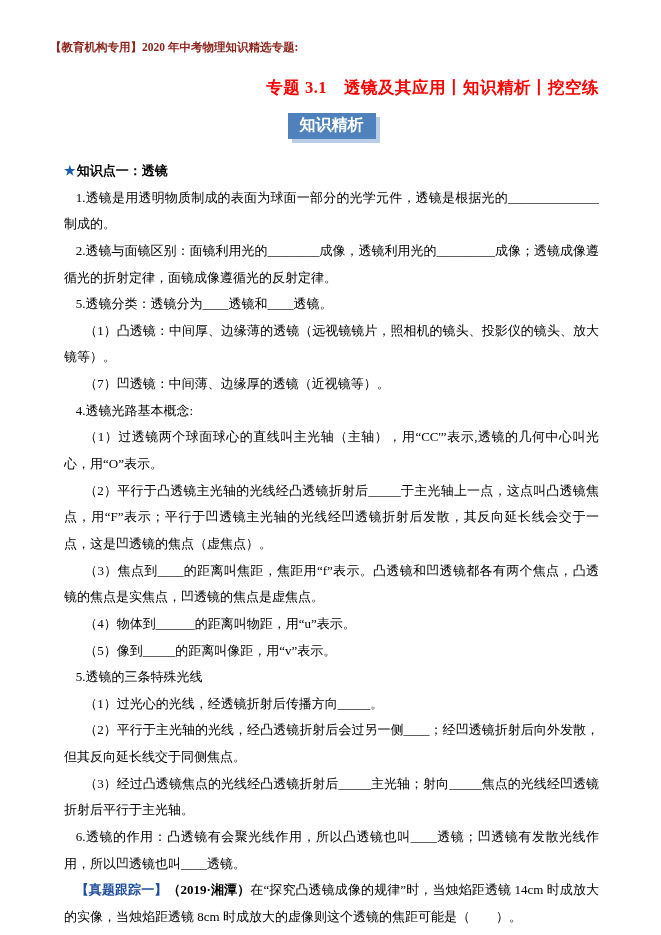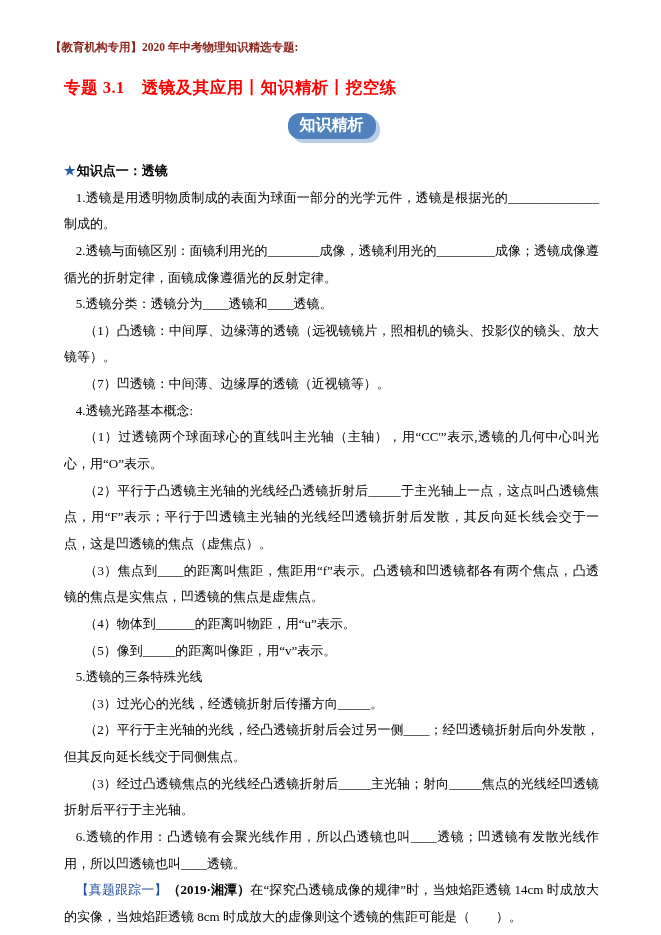--- a/index.html
+++ b/index.html
@@ -15,53 +15,52 @@
     overflow:hidden;
   }
   .header-note{
     margin-left:-14px;
     font-size:11.5px;
     font-weight:bold;
     color:#8a241c;
   }
   .doc-title{
     margin-top:22px;
-    text-align:left;
+    text-align:right;
     font-size:16.5px;
     font-weight:bold;
     color:#fe0000;
     letter-spacing:0.5px;
   }
   .banner-wrap{
     text-align:center;
     margin-top:14px;
     height:32px;
   }
   .banner{
     display:inline-block;
     background:#4f81bd;
     color:#ffffff;
     font-weight:bold;
     font-size:16px;
     padding:2px 12px 3px 12px;
     box-shadow:4px 4px 0 #b9cde8;
-    border-radius:12px;
   }
   .content{
     margin-top:13px;
     font-size:13px;
     line-height:2.05;
     text-align:justify;
   }
   .content p{margin:0;}
   .ind1{text-indent:0.9em;}
   .ind2{text-indent:1.55em;}
   .kp{font-weight:bold;}
   .star{color:#1f5fa9;margin-right:1px;}
-  .exam-label{font-weight:normal;color:#1f4e9c;}
+  .exam-label{font-weight:bold;color:#1f4e9c;}
   .exam-source{font-weight:bold;color:#000;}
 </style>
 </head>
 <body>
 
 <div class="page">
 
   <div class="header-note">【教育机构专用】2020 年中考物理知识精选专题:</div>
 
   <div class="doc-title">专题 3.1　透镜及其应用丨知识精析丨挖空练</div>
@@ -91,21 +90,21 @@
     <p class="ind2">（2）平行于凸透镜主光轴的光线经凸透镜折射后_____于主光轴上一点，这点叫凸透镜焦点，用“F”表示；平行于凹透镜主光轴的光线经凹透镜折射后发散，其反向延长线会交于一点，这是凹透镜的焦点（虚焦点）。</p>
 
     <p class="ind2">（3）焦点到____的距离叫焦距，焦距用“f”表示。凸透镜和凹透镜都各有两个焦点，凸透镜的焦点是实焦点，凹透镜的焦点是虚焦点。</p>
 
     <p class="ind2">（4）物体到______的距离叫物距，用“u”表示。</p>
 
     <p class="ind2">（5）像到_____的距离叫像距，用“v”表示。</p>
 
     <p class="ind1">5.透镜的三条特殊光线</p>
 
-    <p class="ind2">（3）过光心的光线，经透镜折射后传播方向_____。</p>
+    <p class="ind2">（1）过光心的光线，经透镜折射后传播方向_____。</p>
 
     <p class="ind2">（2）平行于主光轴的光线，经凸透镜折射后会过另一侧____；经凹透镜折射后向外发散，但其反向延长线交于同侧焦点。</p>
 
     <p class="ind2">（3）经过凸透镜焦点的光线经凸透镜折射后_____主光轴；射向_____焦点的光线经凹透镜折射后平行于主光轴。</p>
 
     <p class="ind1">6.透镜的作用：凸透镜有会聚光线作用，所以凸透镜也叫____透镜；凹透镜有发散光线作用，所以凹透镜也叫____透镜。</p>
 
     <p class="ind1"><span class="exam-label">【真题跟踪一】</span><span class="exam-source">（2019·湘潭）</span><span>在“探究凸透镜成像的规律”时，当烛焰距透镜 14cm 时成放大的实像，当烛焰距透镜 8cm 时成放大的虚像则这个透镜的焦距可能是（　　）。</span></p>
 
   </div>

